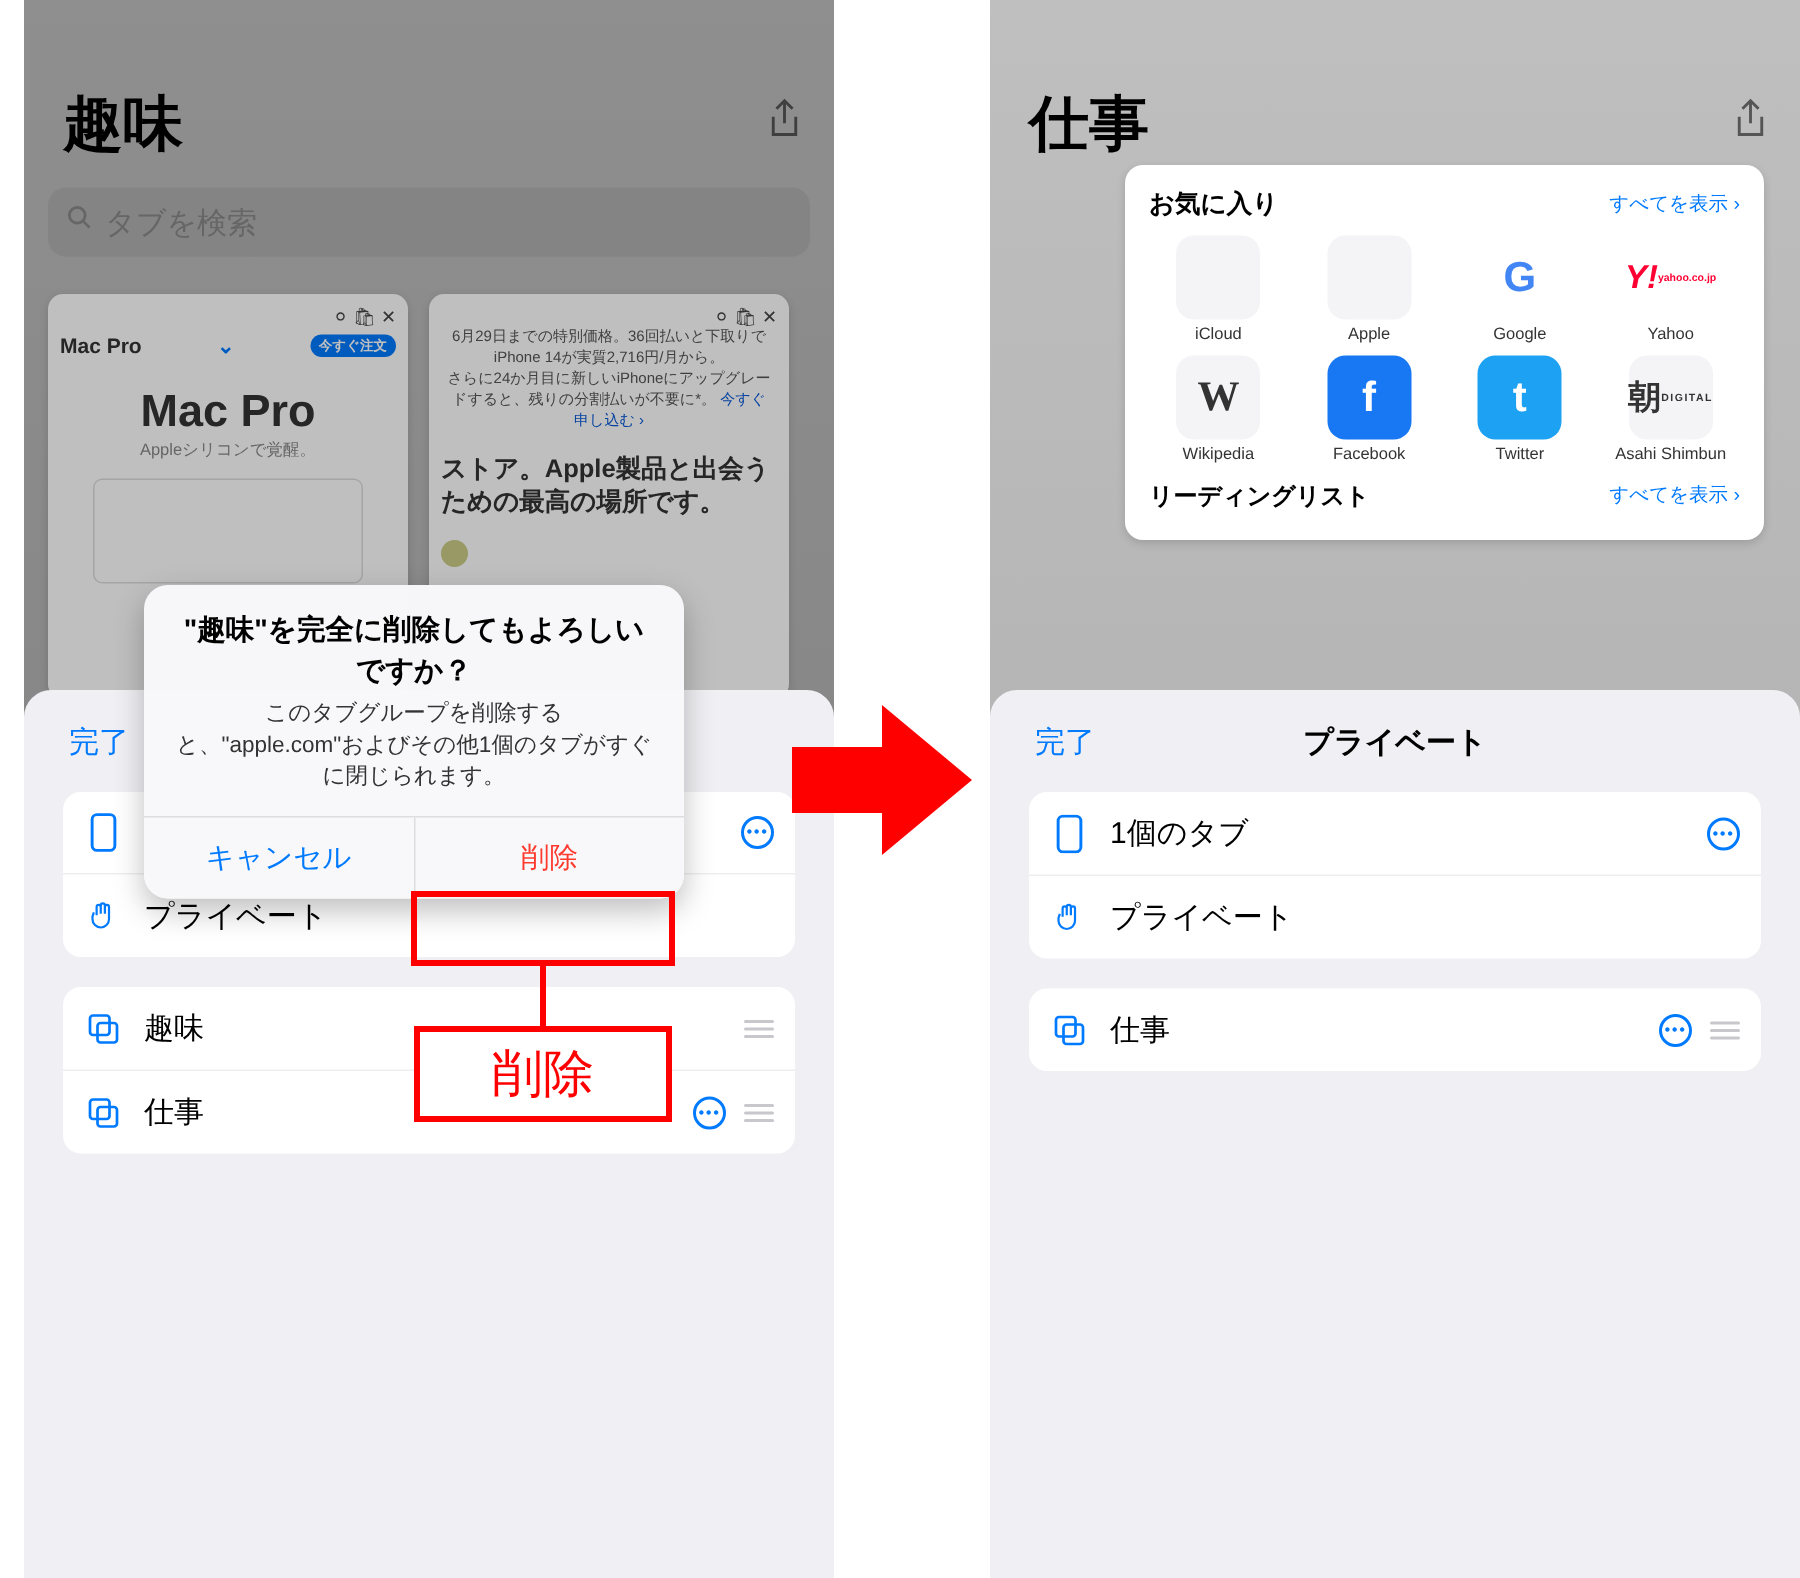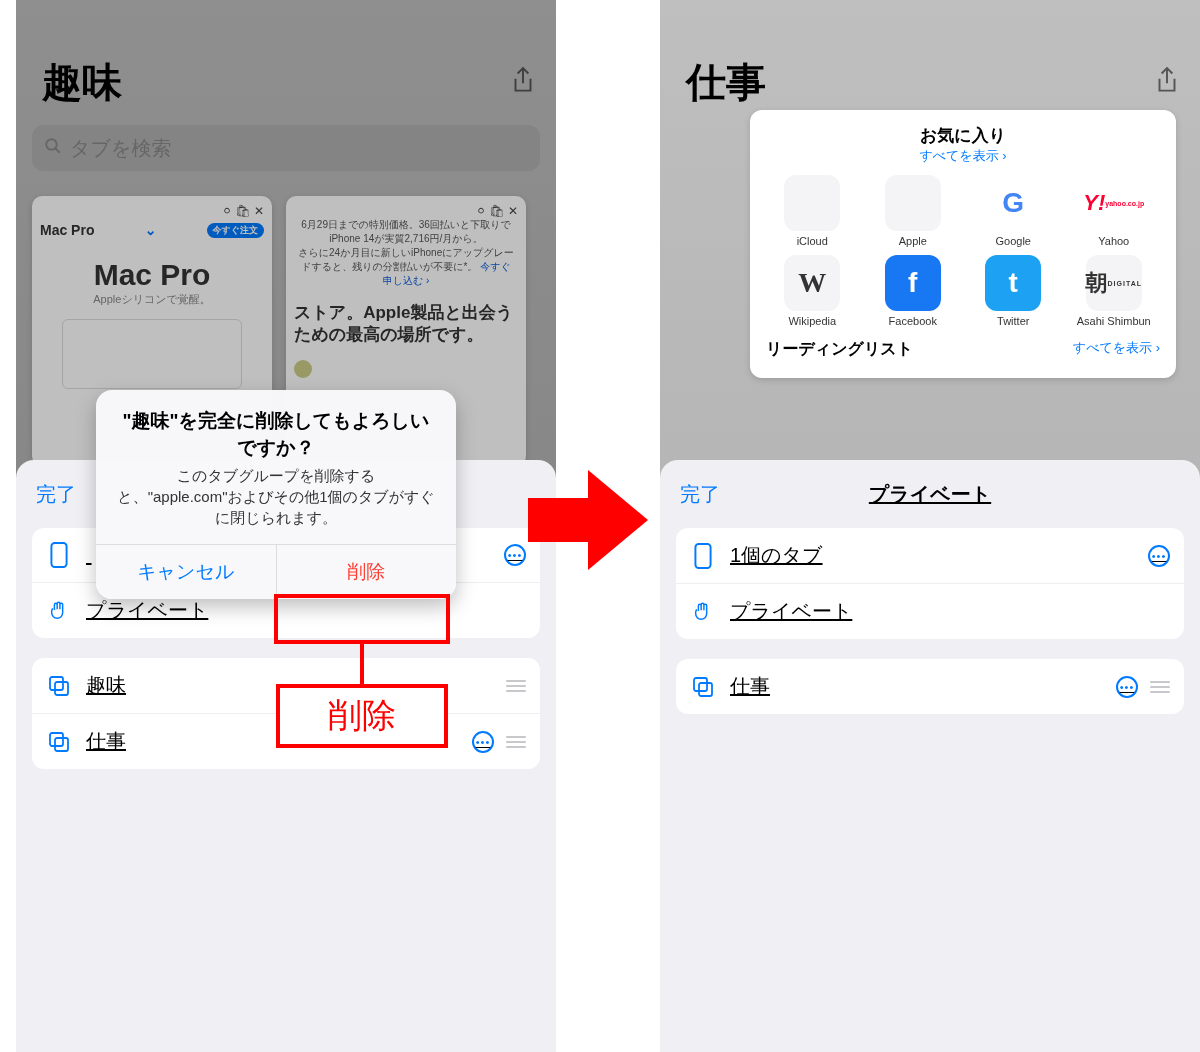--- a/index.html
+++ b/index.html
@@ -32,21 +32,21 @@
   .macpro-big { font-size: 30px; font-weight: 700; text-align:center; margin-top:20px; }
   .macpro-sub { text-align:center; color:#888; font-size:11px; }
   .macpro-img { width:80%; height:70px; margin:12px auto 0; border:1px solid #ddd; border-radius:6px; }
   .store-note { font-size:10px; color:#555; text-align:center; line-height:1.4; padding: 0 4px;}
   .store-head { font-size:17px; font-weight:700; margin-top:14px; line-height:1.3; }
   .support { display:flex; gap:6px; margin-top:14px; font-size:10px; }
   .avatar{width:18px;height:18px;border-radius:50%;background:#cc8;}
   .bluelink{color:#0a5ad6;}
 
   
-  .sheet { position: absolute; left:0; right:0; bottom:0; background:#f0f0f4; border-top-left-radius:18px; border-top-right-radius:18px; padding:14px 16px 40px;text-decoration:underline; }
+  .sheet { position: absolute; left:0; right:0; bottom:0; background:#f0f0f4; border-top-left-radius:18px; border-top-right-radius:18px; padding:14px 26px 40px; }
   .sheet-left { top: 460px; }
   .sheet-right { top: 460px; }
   .sheet-top { display:flex; align-items:center; justify-content:center; position:relative; height:40px; margin-bottom:14px; }
   .done { position:absolute; left:4px; color:#007aff; font-size:20px; font-weight:500; }
   .sheet-title { font-size:20px; font-weight:700; }
 
   .group { background:#fff; border-radius:12px; margin-bottom:20px; overflow:hidden; }
   .row { display:flex; align-items:center; padding:14px 14px; border-bottom:1px solid #eee; gap:14px; }
   .row:last-child { border-bottom:none; }
   .row-label { font-size:20px; color:#000; flex:1; }
@@ -65,21 +65,21 @@
   .alert-btn.destructive { color:#ff3b30; border-left:1px solid #ddd; }
 
   
   .annot { position:absolute; border:4px solid #ff0000; }
   .annot-1 { left:258px; top:594px; width:176px; height:50px; }
   .annot-connector { position:absolute; left:344px; top:644px; width:4px; height:40px; background:#ff0000; }
   .annot-2 { position:absolute; left:260px; top:684px; width:172px; height:64px; border:4px solid #ff0000; display:flex; align-items:center; justify-content:center; background:#fff; font-size:34px; color:#ff0000; font-weight:500;}
 
   
   .fav-card { position:absolute; top:110px; left:90px; width:426px; background:#fff; border-radius:12px; padding:10px 14px; box-shadow:0 2px 6px rgba(0,0,0,0.15); }
-  .fav-head { display:flex; justify-content:space-between; align-items:center; font-size:17px; font-weight:700; padding:4px 2px 10px;flex-direction:column; }
+  .fav-head { display:flex; justify-content:space-between; align-items:center; font-size:17px; font-weight:700; padding:4px 2px 10px; }
   .showall { color:#007aff; font-size:13px; font-weight:500; }
   .fav-grid { display:grid; grid-template-columns:repeat(4,1fr); gap:8px 4px; }
   .fav-item { text-align:center; font-size:11px; color:#333; }
   .fav-ico { width:56px; height:56px; border-radius:12px; background:#f4f4f6; margin:0 auto 4px; display:flex; align-items:center; justify-content:center; font-size:28px; font-weight:700; }
   .read-head { display:flex; justify-content:space-between; align-items:flex-start; font-size:16px; font-weight:700; padding:12px 2px 8px; }
   .read-item { display:flex; gap:8px; }
   .read-thumb { width:44px; height:44px; background:#2a5a9a; border-radius:6px; }
   .read-txt { font-size:11px; line-height:1.3; flex:1; }
   .read-url { color:#888; font-size:10px; }
 </style>

